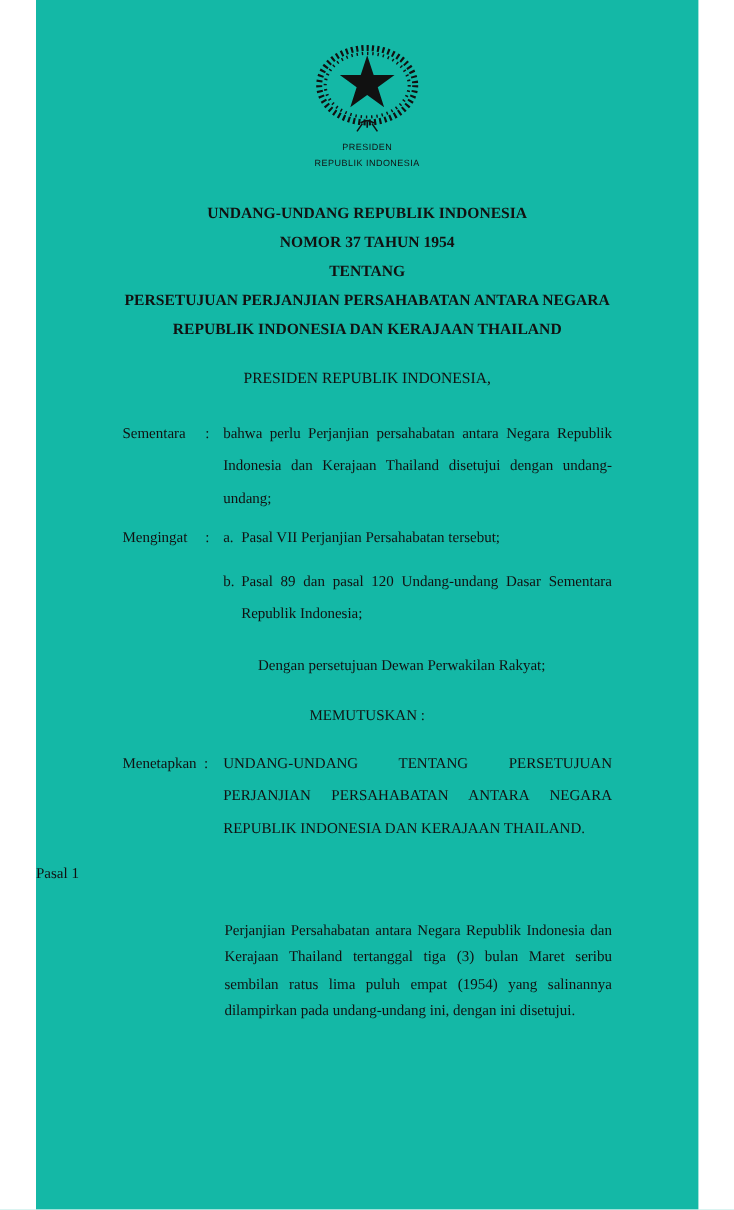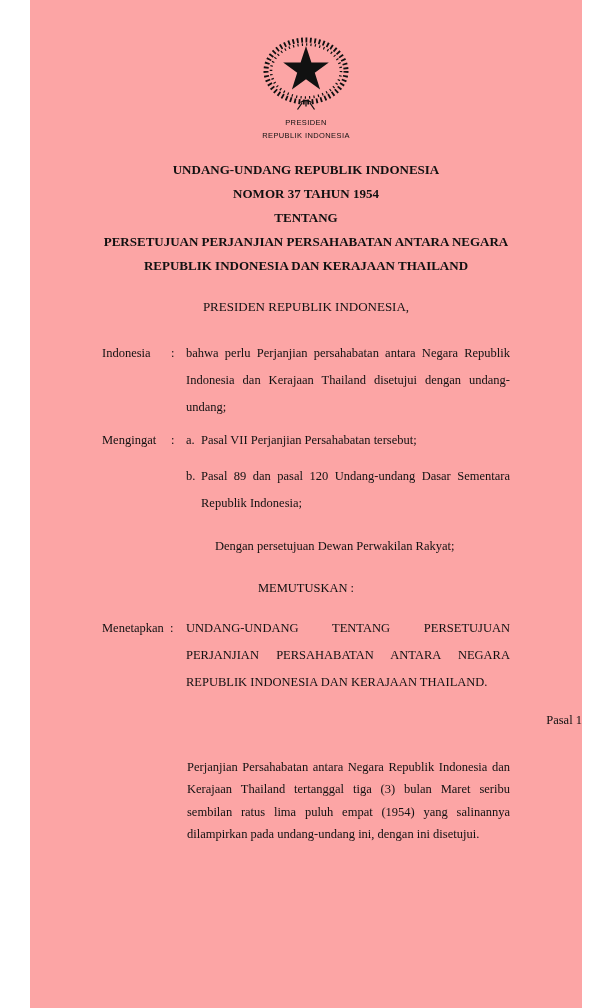--- a/index.html
+++ b/index.html
@@ -1,37 +1,37 @@
 <!DOCTYPE html>
 <html><head>
 <meta charset="utf-8">
 <style>
   * { margin:0; padding:0; box-sizing:border-box; }
   html,body { background:#ffffff; }
   .page {
     position:relative;
     width:552px; height:1008px;
     margin:0 auto;
-    background:#fca5a5;
+    background:#14b8a6;
     color:#111111;
     font-family:"Liberation Serif","DejaVu Serif",serif;
     font-size:12.5px;
     overflow:hidden;
   }
   
   .masthead { padding-top:36px; text-align:center; }
   .emblem { display:block; margin:0 auto; width:92px; height:76px; }
   .mast-name {
     font-family:"Liberation Sans","DejaVu Sans",sans-serif;
     font-size:7.5px; line-height:13px; letter-spacing:0.4px;
   }
   .mast-name.first { margin-top:4px; }
   
   .title-block {
-    margin-top:16px;
+    margin-top:24px;
     font-size:13px; font-weight:bold; line-height:24px;
     text-align:center;
   }
   .opening {
     margin-top:21px;
     font-size:13px; font-weight:normal; line-height:16px;
     text-align:center;
   }
   
   .preamble { margin:25px 72px 0 72px; line-height:27px; }
@@ -41,21 +41,21 @@
   .clause-label { position:relative; }
   .colon-fixed { position:absolute; left:69px; top:0; }
   .colon-inline { margin-left:3px; }
   .clause-text { text-align:justify; }
   .sub-item { display:grid; grid-template-columns:15px 1fr; }
   .sub-item.second { margin-top:9px; }
   .sub-text { text-align:justify; }
   .closing-line { margin-top:16px; padding-left:29px; }
   .decision-heading { margin-top:15px; line-height:27px; text-align:center; }
   
-  .article-heading { margin-top:13px; line-height:22.5px; text-align:right;padding-left:34px; }
+  .article-heading { margin-top:13px; line-height:22.5px; text-align:left; }
   .article-heading.gap-lg { margin-top:26px; }
   .article-body {
     margin:24px 72px 0 157px;
     line-height:22.5px; text-align:justify;
   }
   .article-body.gap-lg { margin-top:26px; }
   .catchword { margin-right:72px; line-height:22.5px; text-align:right; }
 </style>
 </head>
 <body>
@@ -81,21 +81,21 @@
     <div>PERSETUJUAN PERJANJIAN PERSAHABATAN ANTARA NEGARA</div>
     <div>REPUBLIK INDONESIA DAN KERAJAAN THAILAND</div>
   </section>
 
   <p class="opening">PRESIDEN REPUBLIK INDONESIA,</p>
 
   <section class="preamble">
 
     <div class="clause">
       <div class="clause-label">
-        <span>Indonesia</span>
+        <span>Sementara</span>
         <span class="colon-fixed">:</span>
       </div>
       <div class="clause-text">bahwa perlu Perjanjian persahabatan antara Negara Republik Indonesia dan Kerajaan Thailand disetujui dengan undang-undang;</div>
     </div>
 
     <div class="clause mt6">
       <div class="clause-label">
         <span>Mengingat</span>
         <span class="colon-fixed">:</span>
       </div>

